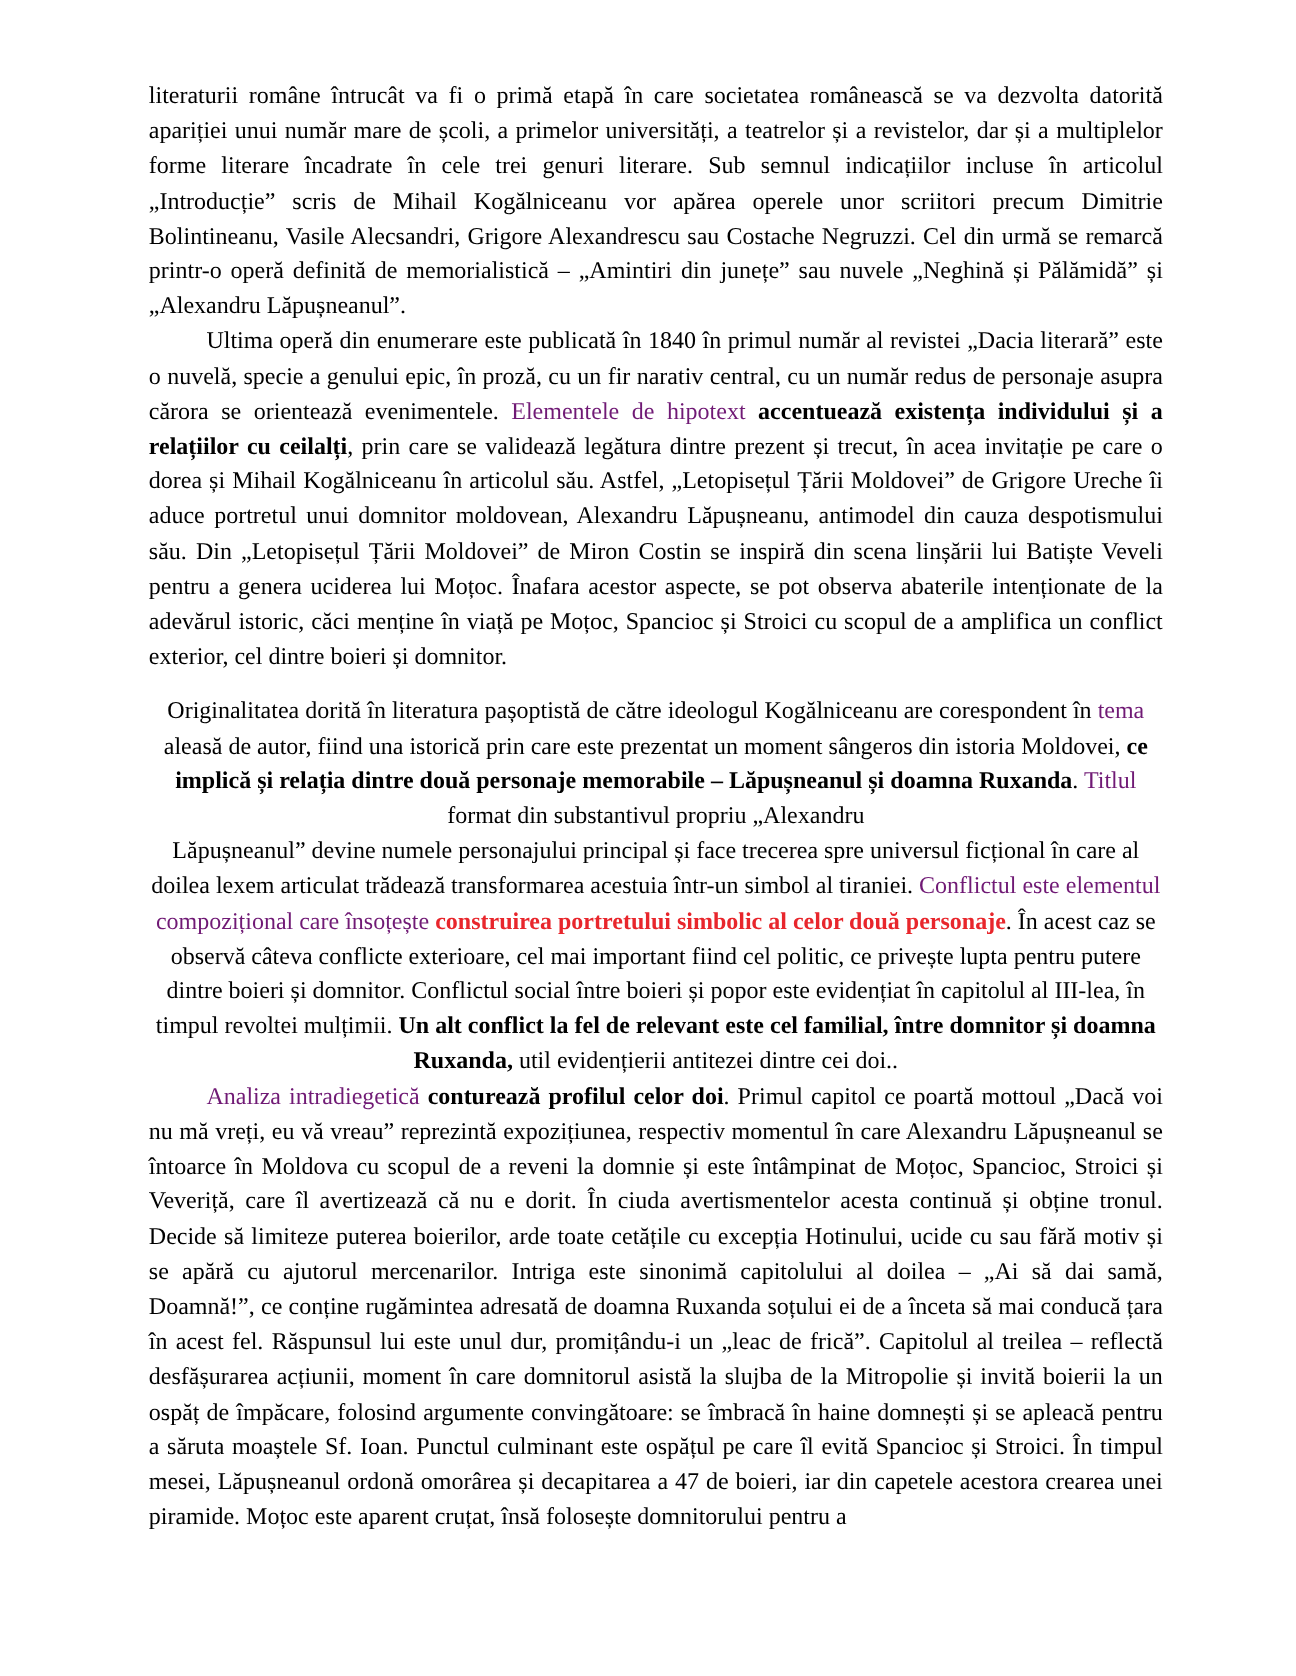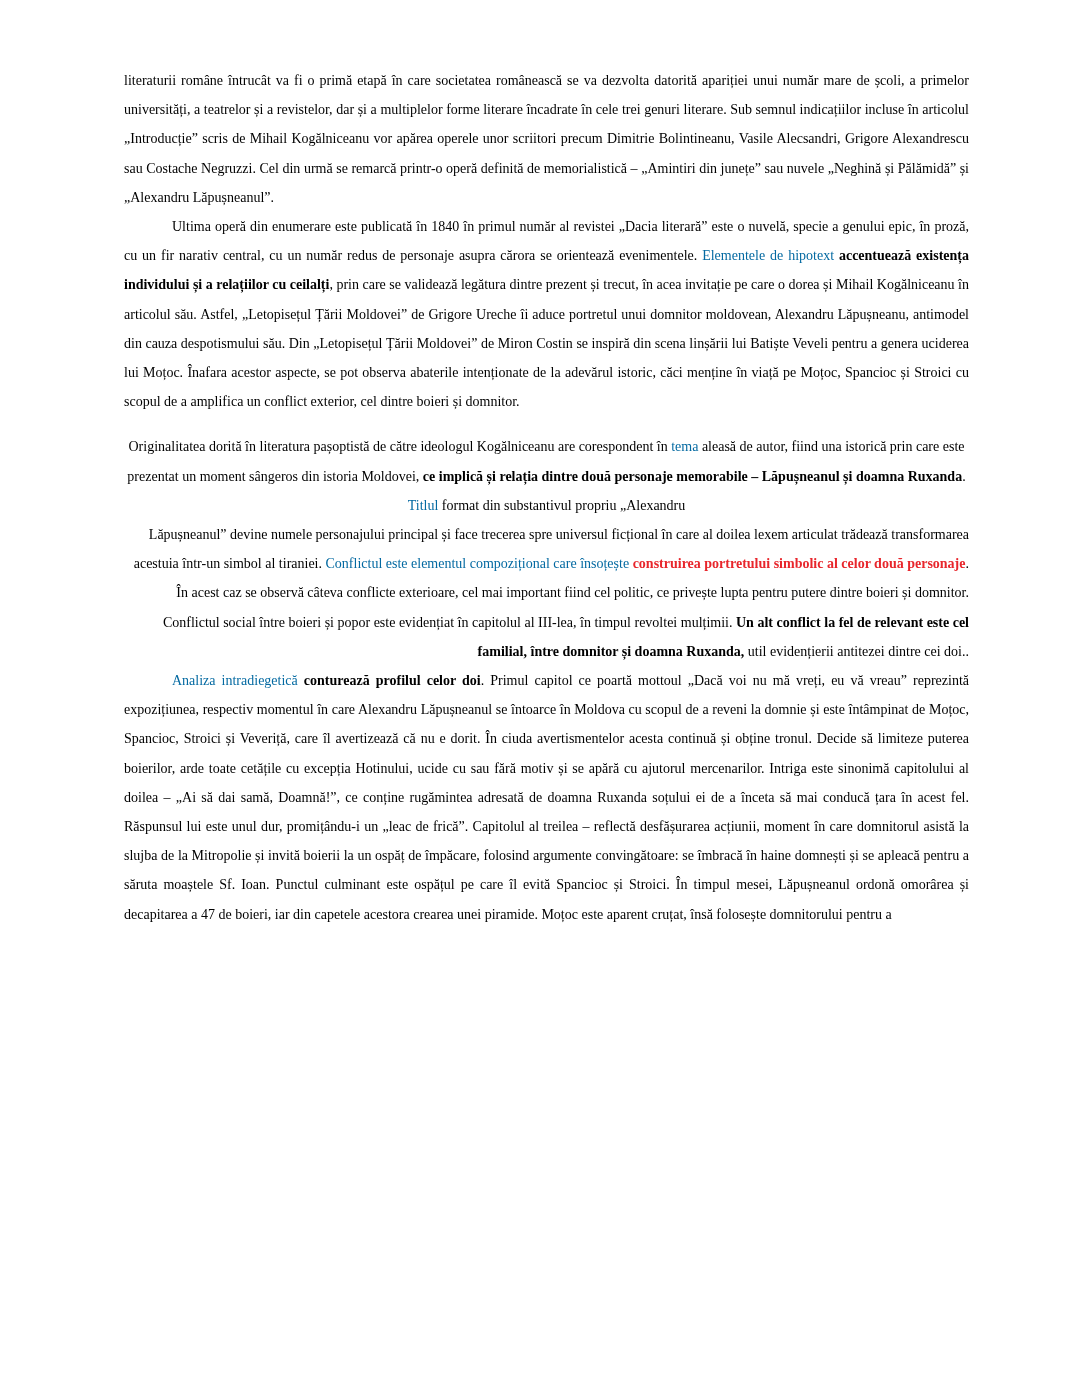--- a/index.html
+++ b/index.html
@@ -16,41 +16,41 @@
   }
   #page {
     position: relative;
     width: 1080px;
     height: 1397px;
     background: #ffffff;
     box-sizing: border-box;
     padding: 66px 111px 0 124px;
   }
   .doc-body {
-    font-size: 14px;
+    font-size: 20px;
     line-height: 29.2px;
   }
   p {
     margin: 0;
   }
   .para-justified {
     text-align: justify;
     text-justify: inter-word;
   }
   .para-left {
-    text-align: right;
+    text-align: center;
   }
   .para-center {
     text-align: center;
   }
   .indent-first {
     text-indent: 48px;
   }
   .red {
-    color: #0369a1;
+    color: #701a75;
   }
   .bold {
     font-weight: bold;
   }
   .redbold {
     color: #e8262c;
     font-weight: bold;
   }
   .blk-mid {
     margin-top: 16px;

